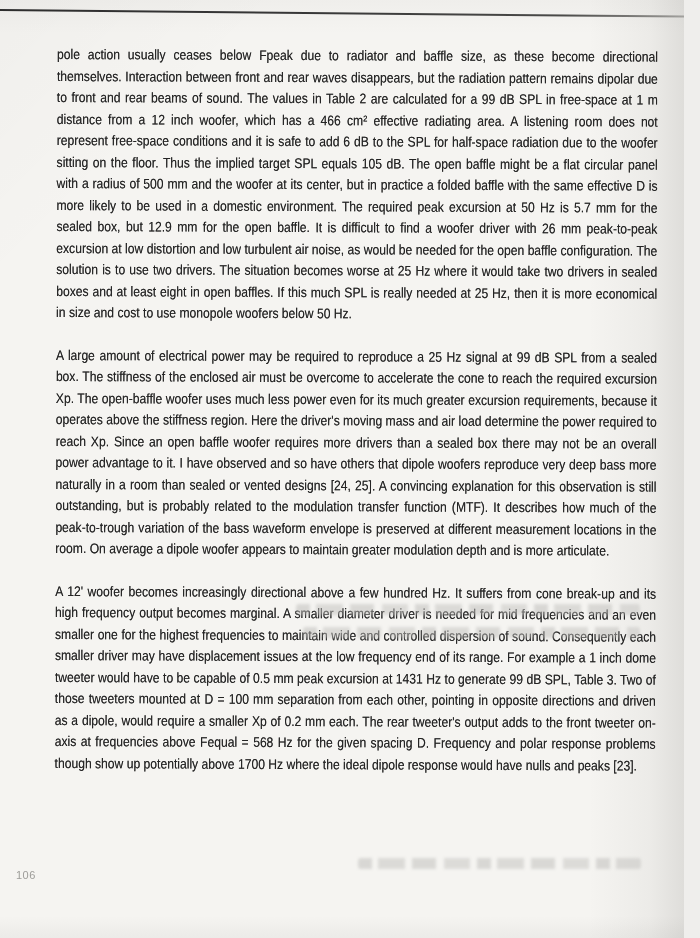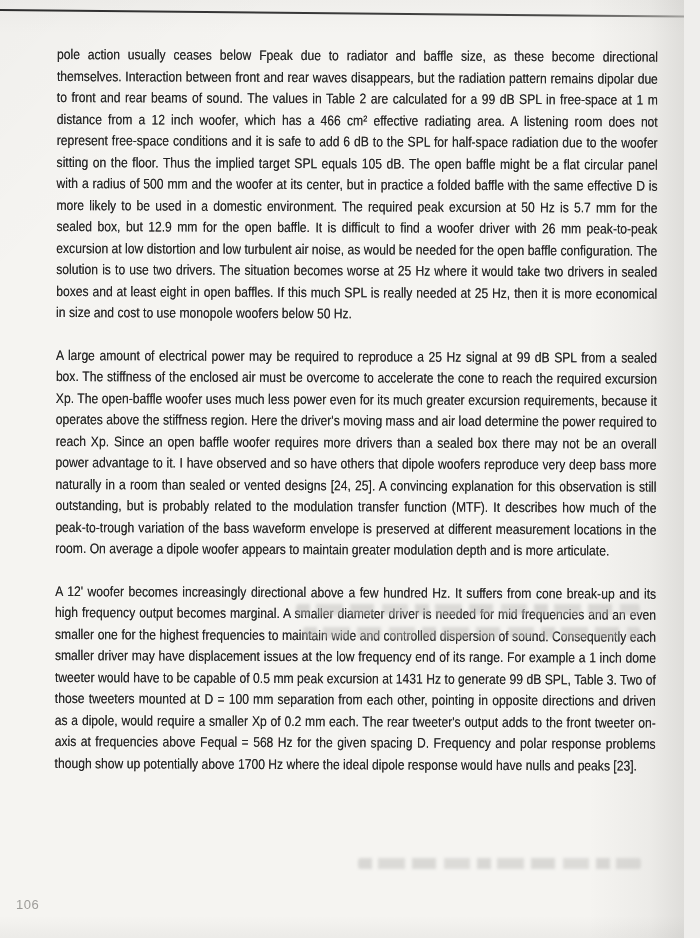--- a/index.html
+++ b/index.html
@@ -69,22 +69,22 @@
       #c3c2bf 20px 47px, rgba(0,0,0,0) 47px 54px,
       #bfbebb 54px 78px, rgba(0,0,0,0) 78px 86px,
       #c5c4c1 86px 112px, rgba(0,0,0,0) 112px 119px);
   }
   .ghost1 { left: 296px; top: 604px; width: 344px; }
   .ghost2 { left: 303px; top: 627px; width: 337px; }
   .ghost3 { left: 358px; top: 858px; width: 283px; }
   .pagenum {
     position: absolute;
     left: 16px;
-    top: 897px;
-    font-size: 13px;
+    top: 869px;
+    font-size: 11px;
     letter-spacing: 0.5px;
     color: #9d9c99;
     filter: blur(0.4px);
   }
 </style>
 </head>
 <body>
 
 <div class="page">
 

